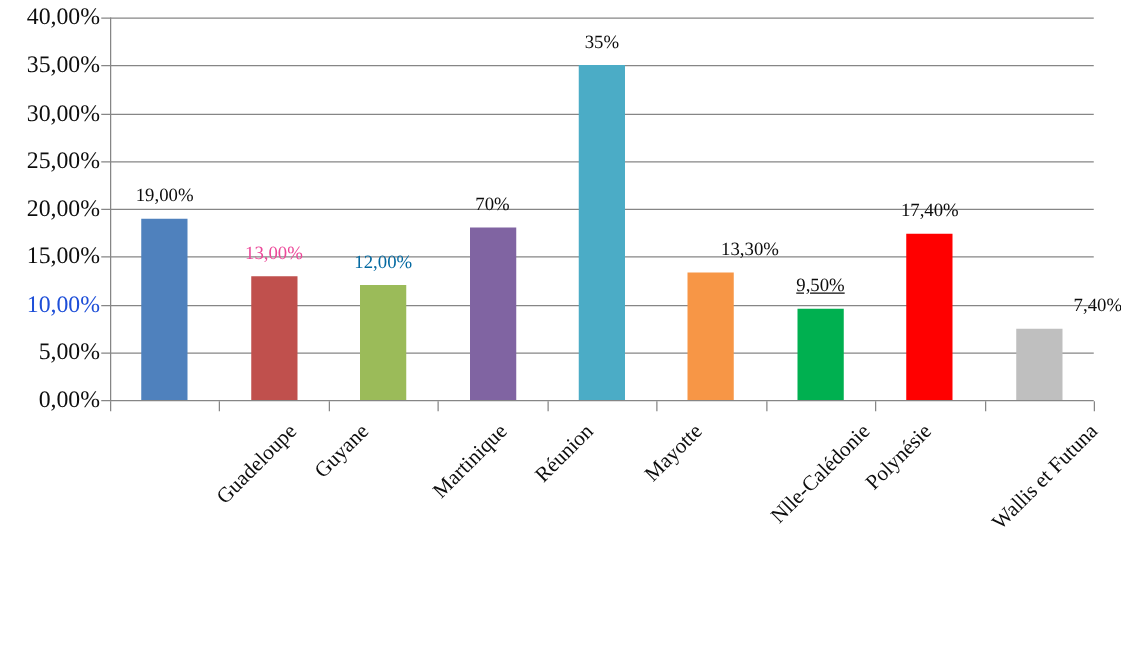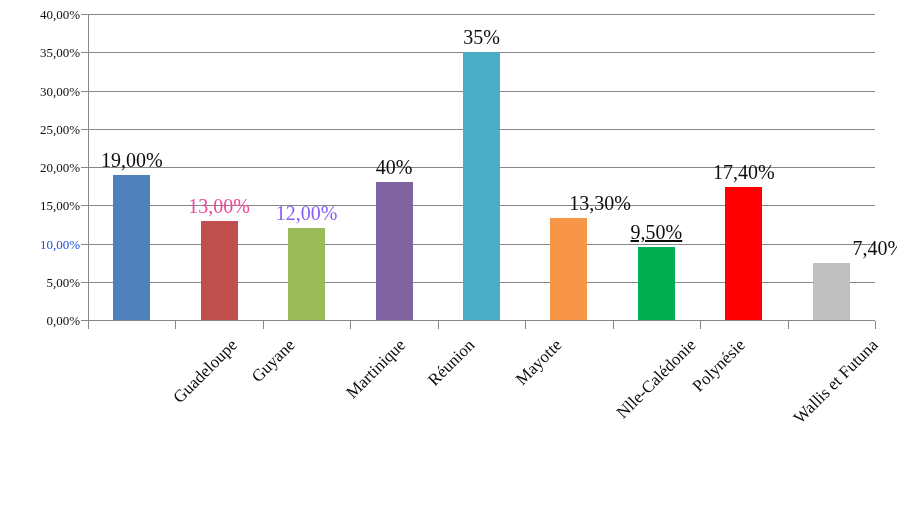--- a/index.html
+++ b/index.html
@@ -69,21 +69,21 @@
     height: 8px;
     background: #868686;
   }
 
   
   .ylabel {
     position: absolute;
     right: 0;
     width: 78px;
     text-align: right;
-    font-size: 13px;
+    font-size: 19px;
     color: #0d0d0d;
     line-height: 1;
     transform: translateY(-50%);
     white-space: nowrap;
   }
   #y-axis-labels {
     position: absolute;
     left: 0;
     top: 0;
     width: 80px;
@@ -92,21 +92,21 @@
 
   
   .bar {
     position: absolute;
     bottom: 0;
   }
 
   
   .data-label {
     position: absolute;
-    font-size: 20px;
+    font-size: 15px;
     color: #0d0d0d;
     line-height: 1;
     white-space: nowrap;
     text-align: left;
     transform: translateX(-50%);
   }
 
   
   #category-labels {
     position: absolute;
@@ -188,22 +188,22 @@
       <div class="cat-tick" style="left: 525px; background: rgb(134, 134, 134);"></div>
       <div class="cat-tick" style="left: 613px; background: rgb(134, 134, 134);"></div>
       <div class="cat-tick" style="left: 700px; background: rgb(134, 134, 134);"></div>
       <div class="cat-tick" style="left: 788px; background: rgb(134, 134, 134);"></div>
       <div class="cat-tick" style="left: 875px; background: rgb(134, 134, 134);"></div>
     </div>
 
   <div id="data-labels-layer">
       <div class="data-label" style="left: 131.722px; top: 149.65px; color: rgb(13, 13, 13);">19,00%</div>
       <div class="data-label" style="left: 219.167px; top: 195.55px; color: #ec4899;">13,00%</div>
-      <div class="data-label" style="left: 306.611px; top: 203.2px; color: #8b5cf6;">12,00%</div>
-      <div class="data-label" style="left: 394.056px; top: 157.3px; color: rgb(13, 13, 13);">40%</div>
+      <div class="data-label" style="left: 306.611px; top: 203.2px; color: #0369a1;">12,00%</div>
+      <div class="data-label" style="left: 394.056px; top: 157.3px; color: rgb(13, 13, 13);">70%</div>
       <div class="data-label" style="left: 481.5px; top: 27.25px; color: rgb(13, 13, 13);">35%</div>
       <div class="data-label" style="left: 600px; top: 193.255px; color: rgb(13, 13, 13);">13,30%</div>
       <div class="data-label" style="left: 656.389px; top: 222.325px; color: rgb(13, 13, 13); text-decoration: underline;">9,50%</div>
       <div class="data-label" style="left: 743.833px; top: 161.89px; color: rgb(13, 13, 13);">17,40%</div>
       <div class="data-label" style="left: 831.278px; top: 238.39px; color: rgb(13, 13, 13); margin-left: 47px;">7,40%</div>
     </div>
 
   <div id="category-labels">
       <div class="cat-label" style="left: 145.722px; top: 336px; color: rgb(13, 13, 13); transform: rotate(-45deg);"><span class="cat-label-inner">Guadeloupe</span></div>
       <div class="cat-label" style="left: 233.167px; top: 336px; color: rgb(13, 13, 13); transform: rotate(-45deg);"><span class="cat-label-inner">Guyane</span></div>

